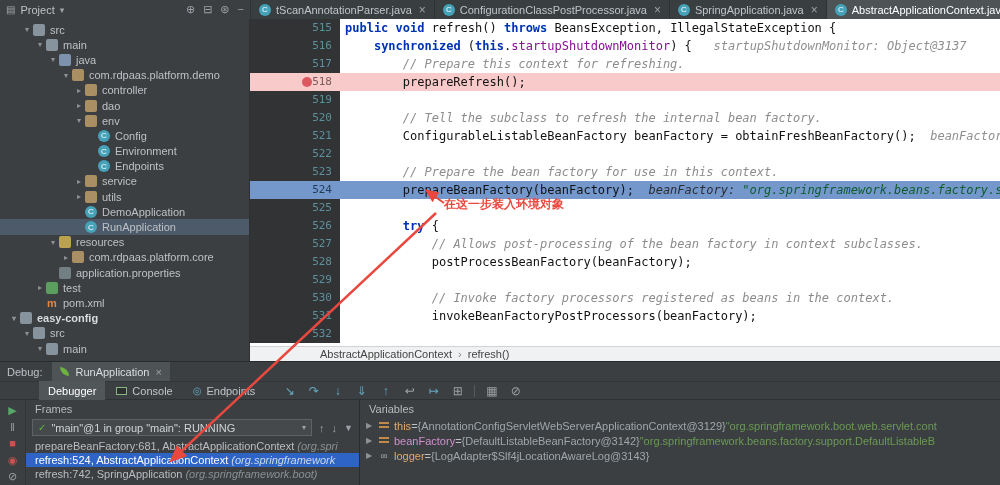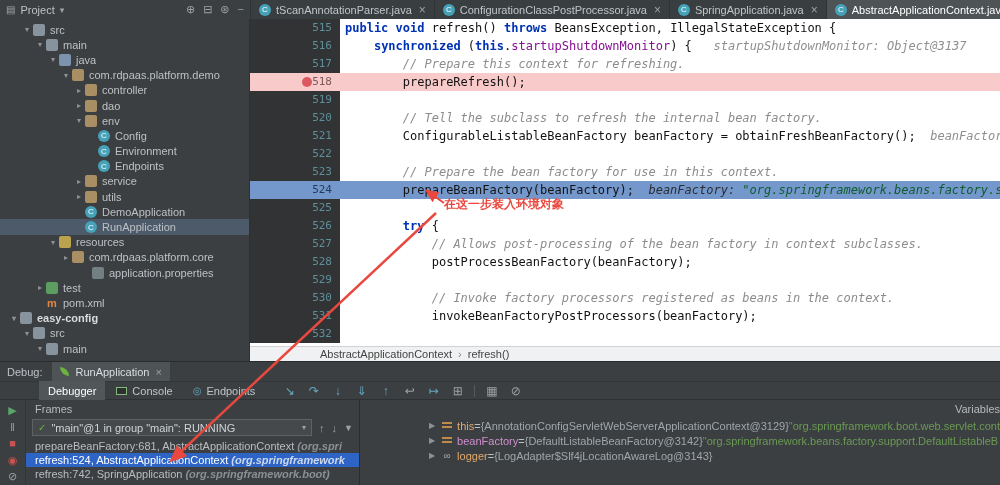--- a/index.html
+++ b/index.html
@@ -106,25 +106,25 @@
   .thread-row { display:flex; align-items:center; gap:7px; padding:1px 6px 3px 6px; }
   .thread-combo { flex:1; display:flex; align-items:center; gap:5px; background:#45494b;
                   border:1px solid #5e6264; height:17px; padding:0 5px; color:#d0d4d7;
                   font-size:11px; white-space:nowrap; overflow:hidden; }
   .check { color:#62b543; font-size:10px; flex:none; }
   .thread-combo .caret { margin-left:auto; color:#9da2a6; font-size:8px; flex:none; }
   .t-icons { display:flex; gap:7px; color:#9da2a6; font-size:11px; align-items:center; }
   .frame-rows { flex:1; overflow:hidden; }
   .frow { height:14px; line-height:14px; padding-left:9px; font-size:11px; color:#b9bdc1;
           white-space:nowrap; overflow:hidden; }
-  .frow .pkg { color:#8a9094; font-style:italic;font-weight:bold; }
+  .frow .pkg { color:#8a9094; font-style:italic; }
   .frow.selected { background:#2d64c6; color:#fff; }
   .frow.selected .pkg { color:#cdd9ee; }
 
-  .vars { flex:1; display:flex; flex-direction:column; overflow:hidden;align-items:flex-end; }
+  .vars { flex:1; display:flex; flex-direction:column; overflow:hidden; }
   .var-rows { flex:1; overflow:hidden; }
   .vrow { height:15px; display:flex; align-items:center; padding-left:6px; font-size:11px;
           color:#bcc0c4; white-space:nowrap; overflow:hidden; }
   .vchev { width:12px; color:#8d9296; font-size:8px; flex:none; }
   .vicon { width:12px; margin-right:4px; flex:none; display:inline-flex; align-items:center; justify-content:center; }
   .vicon-value { width:10px; height:8px;
                  background:repeating-linear-gradient(#c08a4a 0 2px, transparent 2px 4px); }
   .vicon-watch { color:#9da2a6; font-size:10px; }
   .vname { color:#e0a96c; }
   .vname.magenta { color:#cf8fcf; }
@@ -252,21 +252,21 @@
         <div class="trow" style="padding-left: 47px;">
           <span class="chev">▾</span>
           <span class="ic ic-folder-res"></span>
           <span>resources</span>
         </div>
         <div class="trow" style="padding-left: 60px;">
           <span class="chev">▸</span>
           <span class="ic ic-package"></span>
           <span>com.rdpaas.platform.core</span>
         </div>
-        <div class="trow" style="padding-left: 80px;">
+        <div class="trow" style="padding-left: 47px;">
           <span class="chev"></span>
           <span class="ic ic-props"></span>
           <span>application.properties</span>
         </div>
         <div class="trow" style="padding-left: 34px;">
           <span class="chev">▸</span>
           <span class="ic ic-folder-test"></span>
           <span>test</span>
         </div>
         <div class="trow" style="padding-left: 34px;">

